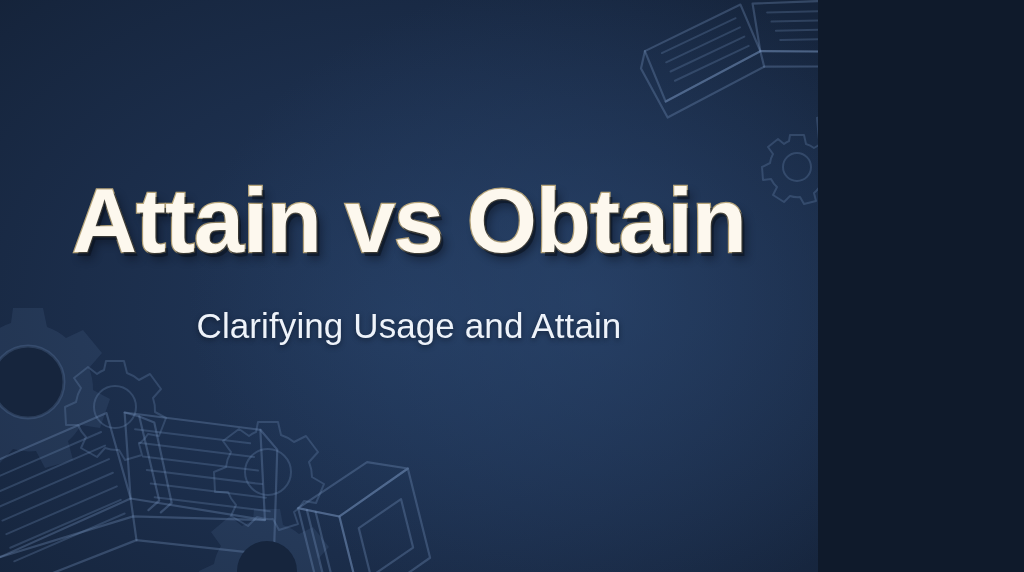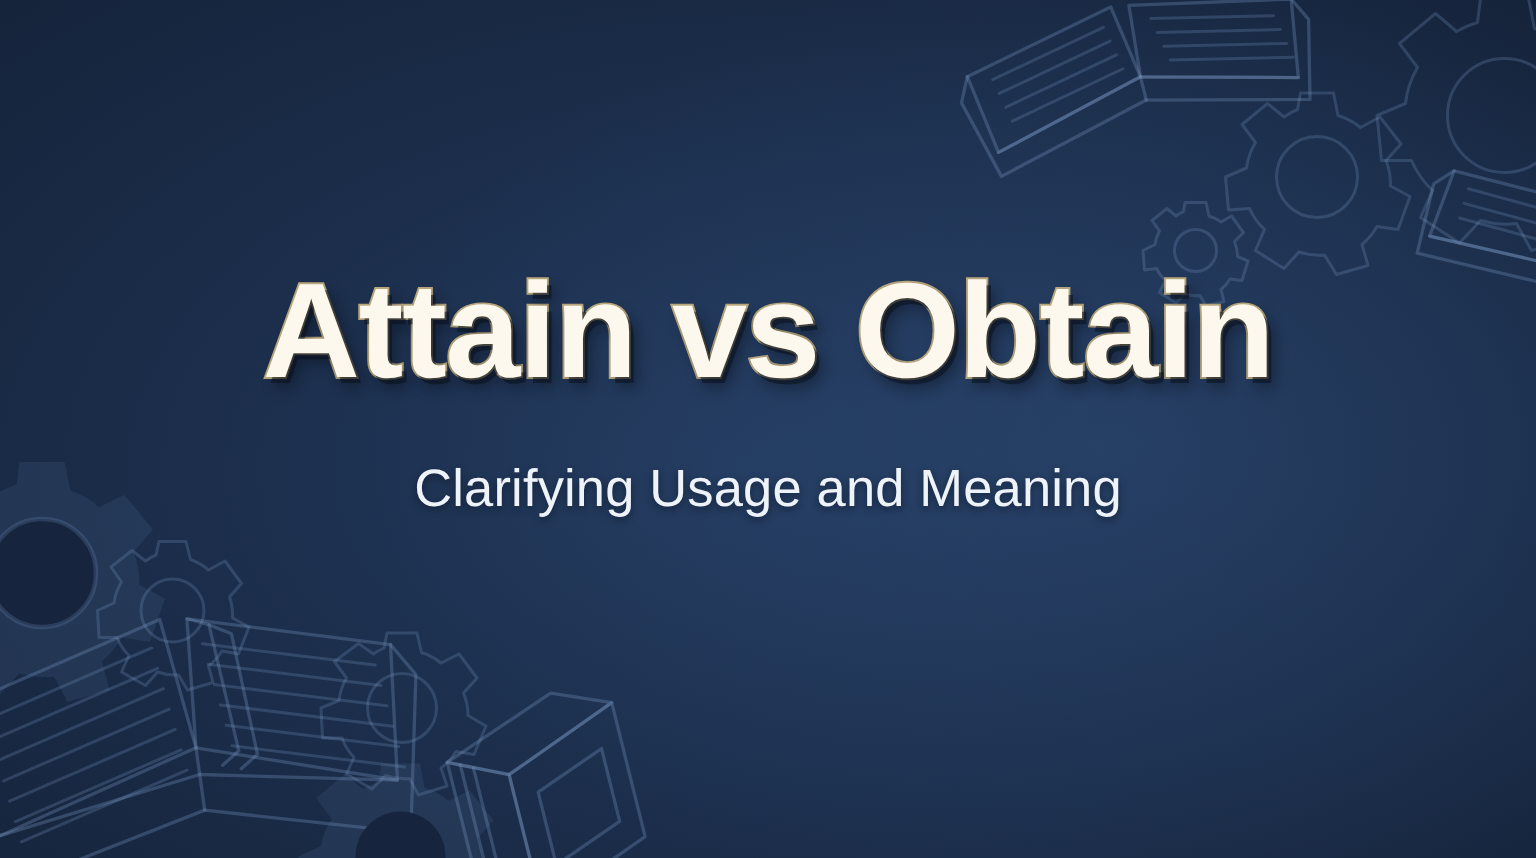--- a/index.html
+++ b/index.html
@@ -5,21 +5,21 @@
   * { margin:0; padding:0; box-sizing:border-box; }
 
   html, body {
     width:1024px; height:572px;
     overflow:hidden;
     background:#0f1a2b;
   }
 
   .stage {
     position:relative;
-    width:1024px; height:572px;
+    width:818px; height:572px;
     overflow:hidden;
     font-family:"Liberation Sans", sans-serif;
     background:
       radial-gradient(ellipse 70% 80% at 72% 52%, rgba(45,74,116,0.55) 0%, rgba(45,74,116,0.0) 70%),
       radial-gradient(ellipse 90% 95% at 50% 55%, #22395c 0%, #1b2d4a 45%, #16253d 75%, #121d30 100%),
       linear-gradient(135deg, #131f33 0%, #1c2f4d 55%, #16253c 100%);
   }
 
   
   .decor {
@@ -245,16 +245,16 @@
         <path d="M26 44 L26 136"></path>
         <path d="M34 48 L34 140"></path>
         <path d="M72 74 L120 56 L120 106 L72 124 Z"></path>
       </g>
     </svg>
 
   </div>
 
   <h1 class="headline">Attain vs Obtain</h1>
 
-  <h2 class="subhead">Clarifying Usage and Meaning</h2>
+  <h2 class="subhead">Clarifying Usage and Attain</h2>
 
 
 </div>
 
 </body></html>

